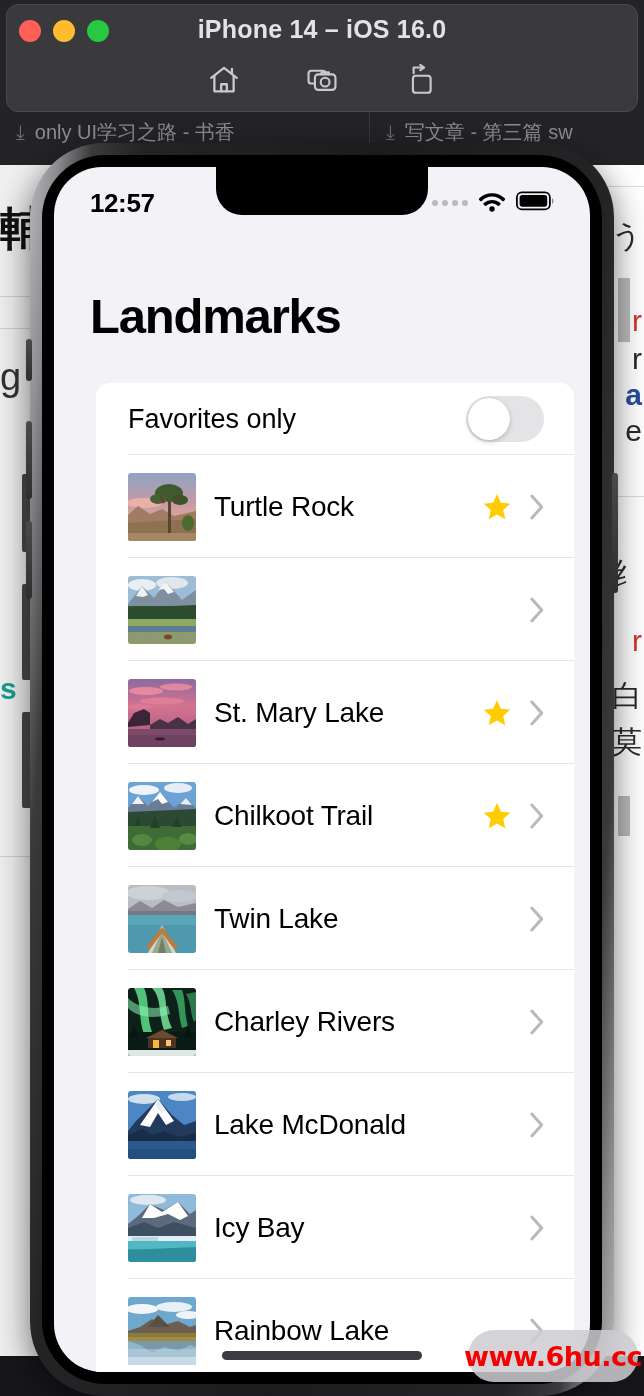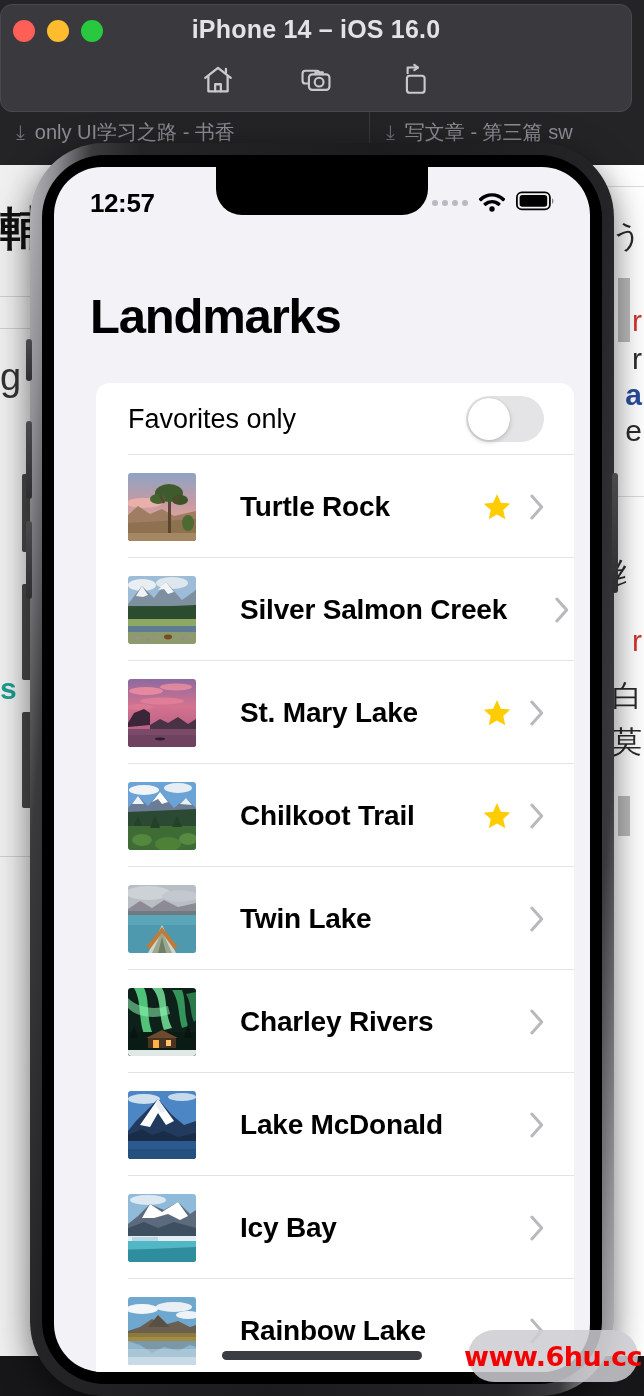--- a/index.html
+++ b/index.html
@@ -72,21 +72,21 @@
   .bg-r-blue { color: #2a4b9b; font-weight: bold; }
   .bg-r-rule { position: absolute; right: 0; width: 54px; height: 1px; background: #dcdcdc; }
   .bg-r-block { position: absolute; right: 14px; width: 12px; background: #bdbdbd; }
   .bg-bottom-strip {
     position: absolute; left: 0; right: 0; bottom: 0; height: 40px;
     background: #17171a;
   }
 
   
   #sim-window {
-    position: absolute; top: 4px; left: 0; width: 632px; height: 108px;
+    position: absolute; top: 4px; left: 6px; width: 632px; height: 108px;
     background: #3a3a3e;
     border-radius: 12px;
     border: 1px solid #4a4a4e;
     z-index: 5;
   }
   .traffic {
     position: absolute; top: 15px; left: 12px;
     display: flex; gap: 12px; align-items: center;
   }
   .dot { width: 22px; height: 22px; border-radius: 50%; }
@@ -217,25 +217,24 @@
   .row-landmark { height: 103px; }
   .thumb {
     width: 68px; height: 68px;
     border-radius: 3px;
     overflow: hidden;
     flex: 0 0 auto;
     position: relative;
   }
   .thumb svg { display: block; width: 100%; height: 100%; }
   .row-name {
-    margin-left: 44px;
+    margin-left: 18px;
     font-size: 28px; color: #000;
     letter-spacing: -0.2px;
     white-space: nowrap;
-    font-weight: bold;
   }
   .row-right {
     margin-left: auto;
     display: flex; align-items: center; gap: 18px;
   }
   .star { width: 30px; height: 30px; display: block; }
   .chev { width: 14px; height: 26px; display: block; }
   .star-slot { width: 30px; height: 30px; }
 
   
@@ -454,21 +453,20 @@
             <rect y="50" width="68" height="7" fill="#5e7d92"></rect>
             <rect y="56" width="68" height="12" fill="#8d9a6e"></rect>
             <ellipse cx="40" cy="61" rx="4" ry="2.4" fill="#7a4a22"></ellipse>
             <circle cx="10" cy="62" r="1.2" fill="#b07fc0"></circle>
             <circle cx="20" cy="64" r="1.2" fill="#a974b8"></circle>
             <circle cx="30" cy="61" r="1.1" fill="#b07fc0"></circle>
             <circle cx="55" cy="63" r="1.2" fill="#a974b8"></circle>
             <circle cx="62" cy="60" r="1.1" fill="#b07fc0"></circle>
           </svg>
         </span>
-        <span class="row-name">Silver Salmon Creek</span>
         <span class="row-right">
           <span class="star-slot"></span>
           <span>
             <svg class="chev" viewBox="0 0 12 22" fill="none" stroke="#b8b8bd" stroke-width="2.6" stroke-linecap="round" stroke-linejoin="round">
                 <path d="M1.6 1.6 10 11l-8.4 9.4"></path>
               </svg>
           </span>
         </span>
         <span class="separator"></span>
       </div>

